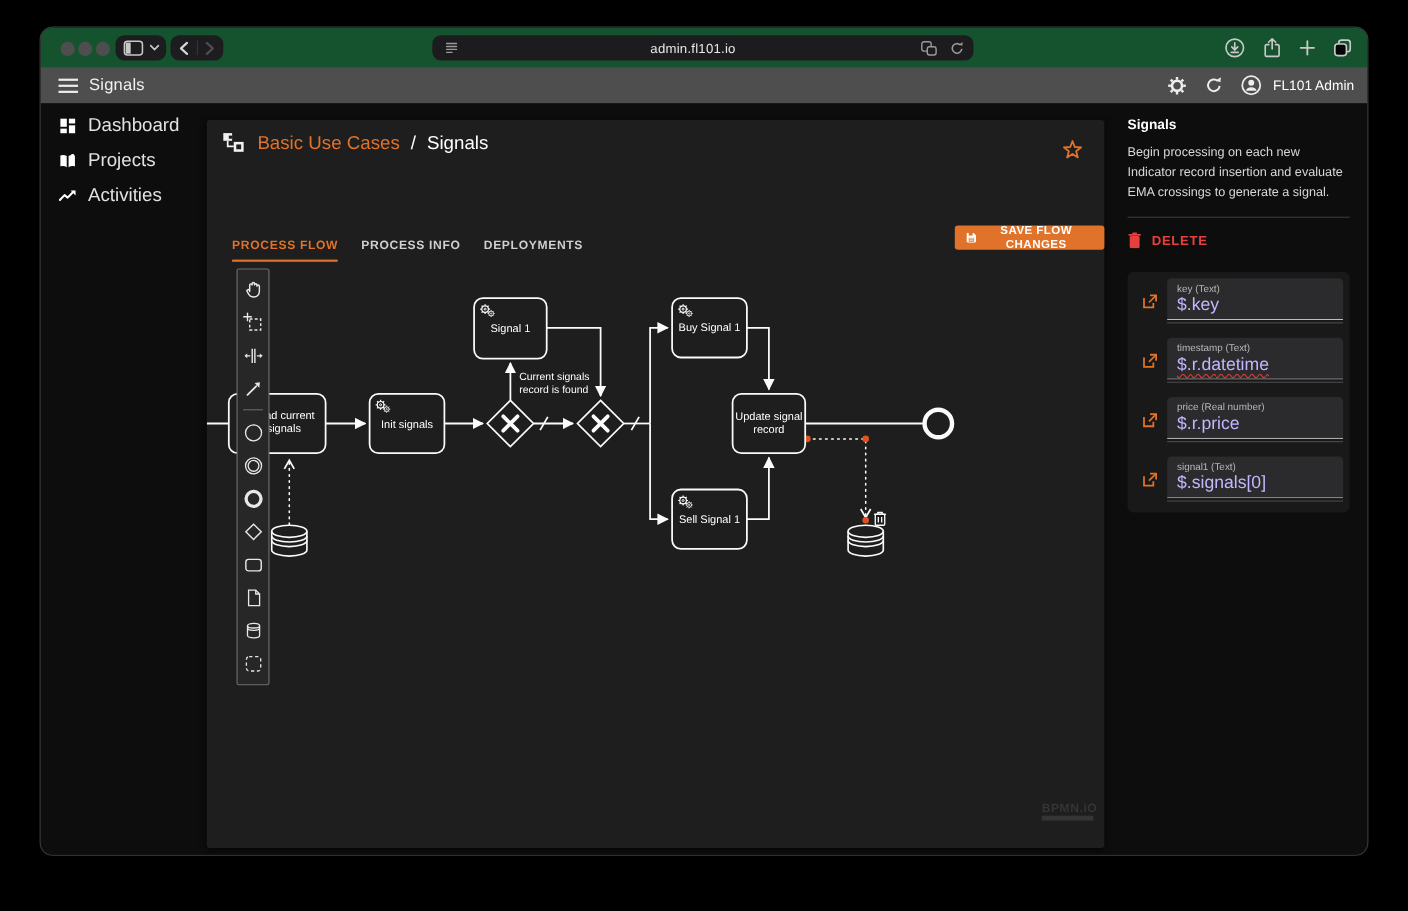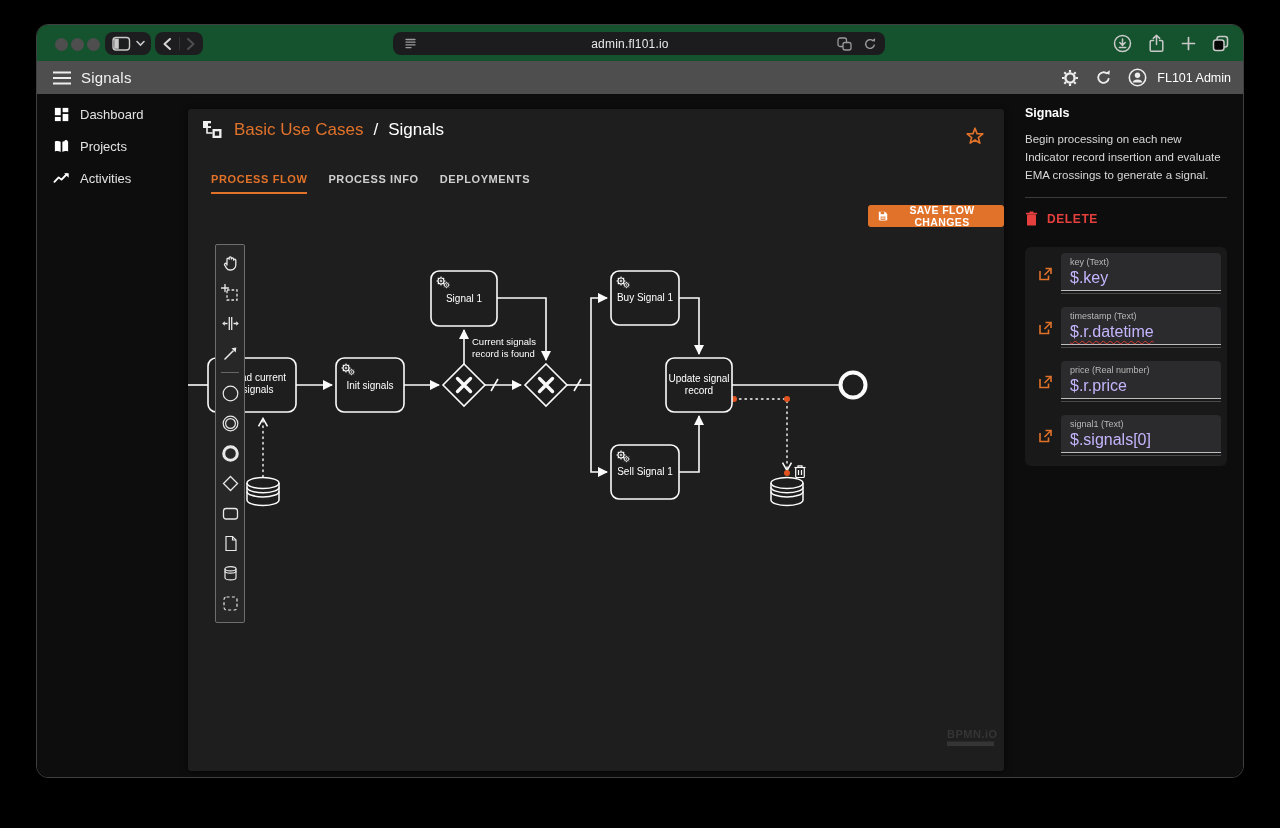--- a/index.html
+++ b/index.html
@@ -19,31 +19,31 @@
 
   
   .appbar { position:absolute; left:0; top:36px; width:100%; height:33px; background:#4e4e4e; display:flex; align-items:center; }
   .appbar .title { color:#f2f2f2; font-size:15px; font-weight:500; margin-left:10px; letter-spacing:.2px; }
   .appbar-right { position:absolute; right:12px; display:flex; align-items:center; gap:16px; }
   .appbar-right .user { color:#fff; font-size:12.5px; font-weight:normal; margin-left:-6px; }
 
   
   .content { position:absolute; left:0; top:69px; right:0; bottom:0; background:#0d0d0d; }
   .sidenav { position:absolute; left:0; top:0; width:151px; }
-  .nav-item { display:flex; align-items:center; gap:10px; height:24px; margin:8px 0 0 16px; color:#e2e2e2; font-size:13px; cursor:pointer; }
+  .nav-item { display:flex; align-items:center; gap:10px; height:24px; margin:8px 0 0 16px; color:#e2e2e2; font-size:17px; cursor:pointer; }
 
   .canvas-panel { position:absolute; left:151px; top:15px; width:816px; height:662px; background:#1e1e1e;
                   border-radius:3px; box-shadow:0 1px 6px rgba(0,0,0,.6); }
   #bpmn { position:absolute; left:0; top:0; z-index:0; }
   .crumb { position:absolute; left:13px; top:10px; display:flex; align-items:center; gap:10px; z-index:2; }
   .crumb .parent { color:#e0722a; font-size:17px; }
   .crumb .sep, .crumb .current { color:#fff; font-size:17px; }
   .fav { position:absolute; right:18px; top:16px; z-index:2; cursor:pointer; }
   .tabs { position:absolute; left:23px; top:64px; display:flex; gap:21px; z-index:2; }
-  .tab { font-size:11px; font-weight:bold; letter-spacing:.6px; color:#cfcfcf; padding-bottom:7px; cursor:pointer; }
+  .tab { font-size:11px; font-weight:bold; letter-spacing:.6px; color:#cfcfcf; padding-bottom:7px; cursor:pointer;margin-top:44px; }
   .tab.active { color:#e0722a; border-bottom:2px solid #e0722a; }
   .saveflow { position:absolute; left:680px; top:96px; height:22px; background:#e0722a; border:none; border-radius:3px;
               color:#fff; font-size:10.5px; font-weight:bold; letter-spacing:.4px; display:flex; align-items:center; gap:2px;
               padding:0 10px; z-index:2; cursor:pointer; font-family:"Liberation Sans",sans-serif; }
 
   .palette { position:absolute; left:27px; top:135px; width:30px; background:#272727; border:1px solid #6e6e6e;
              border-radius:2px; z-index:3; padding:3px 0 4px; }
   .pal-item { width:28px; height:30px; display:flex; align-items:center; justify-content:center; cursor:pointer; }
   .pal-sep { width:18px; height:1px; background:#666; margin:4px auto 5px; }
 

